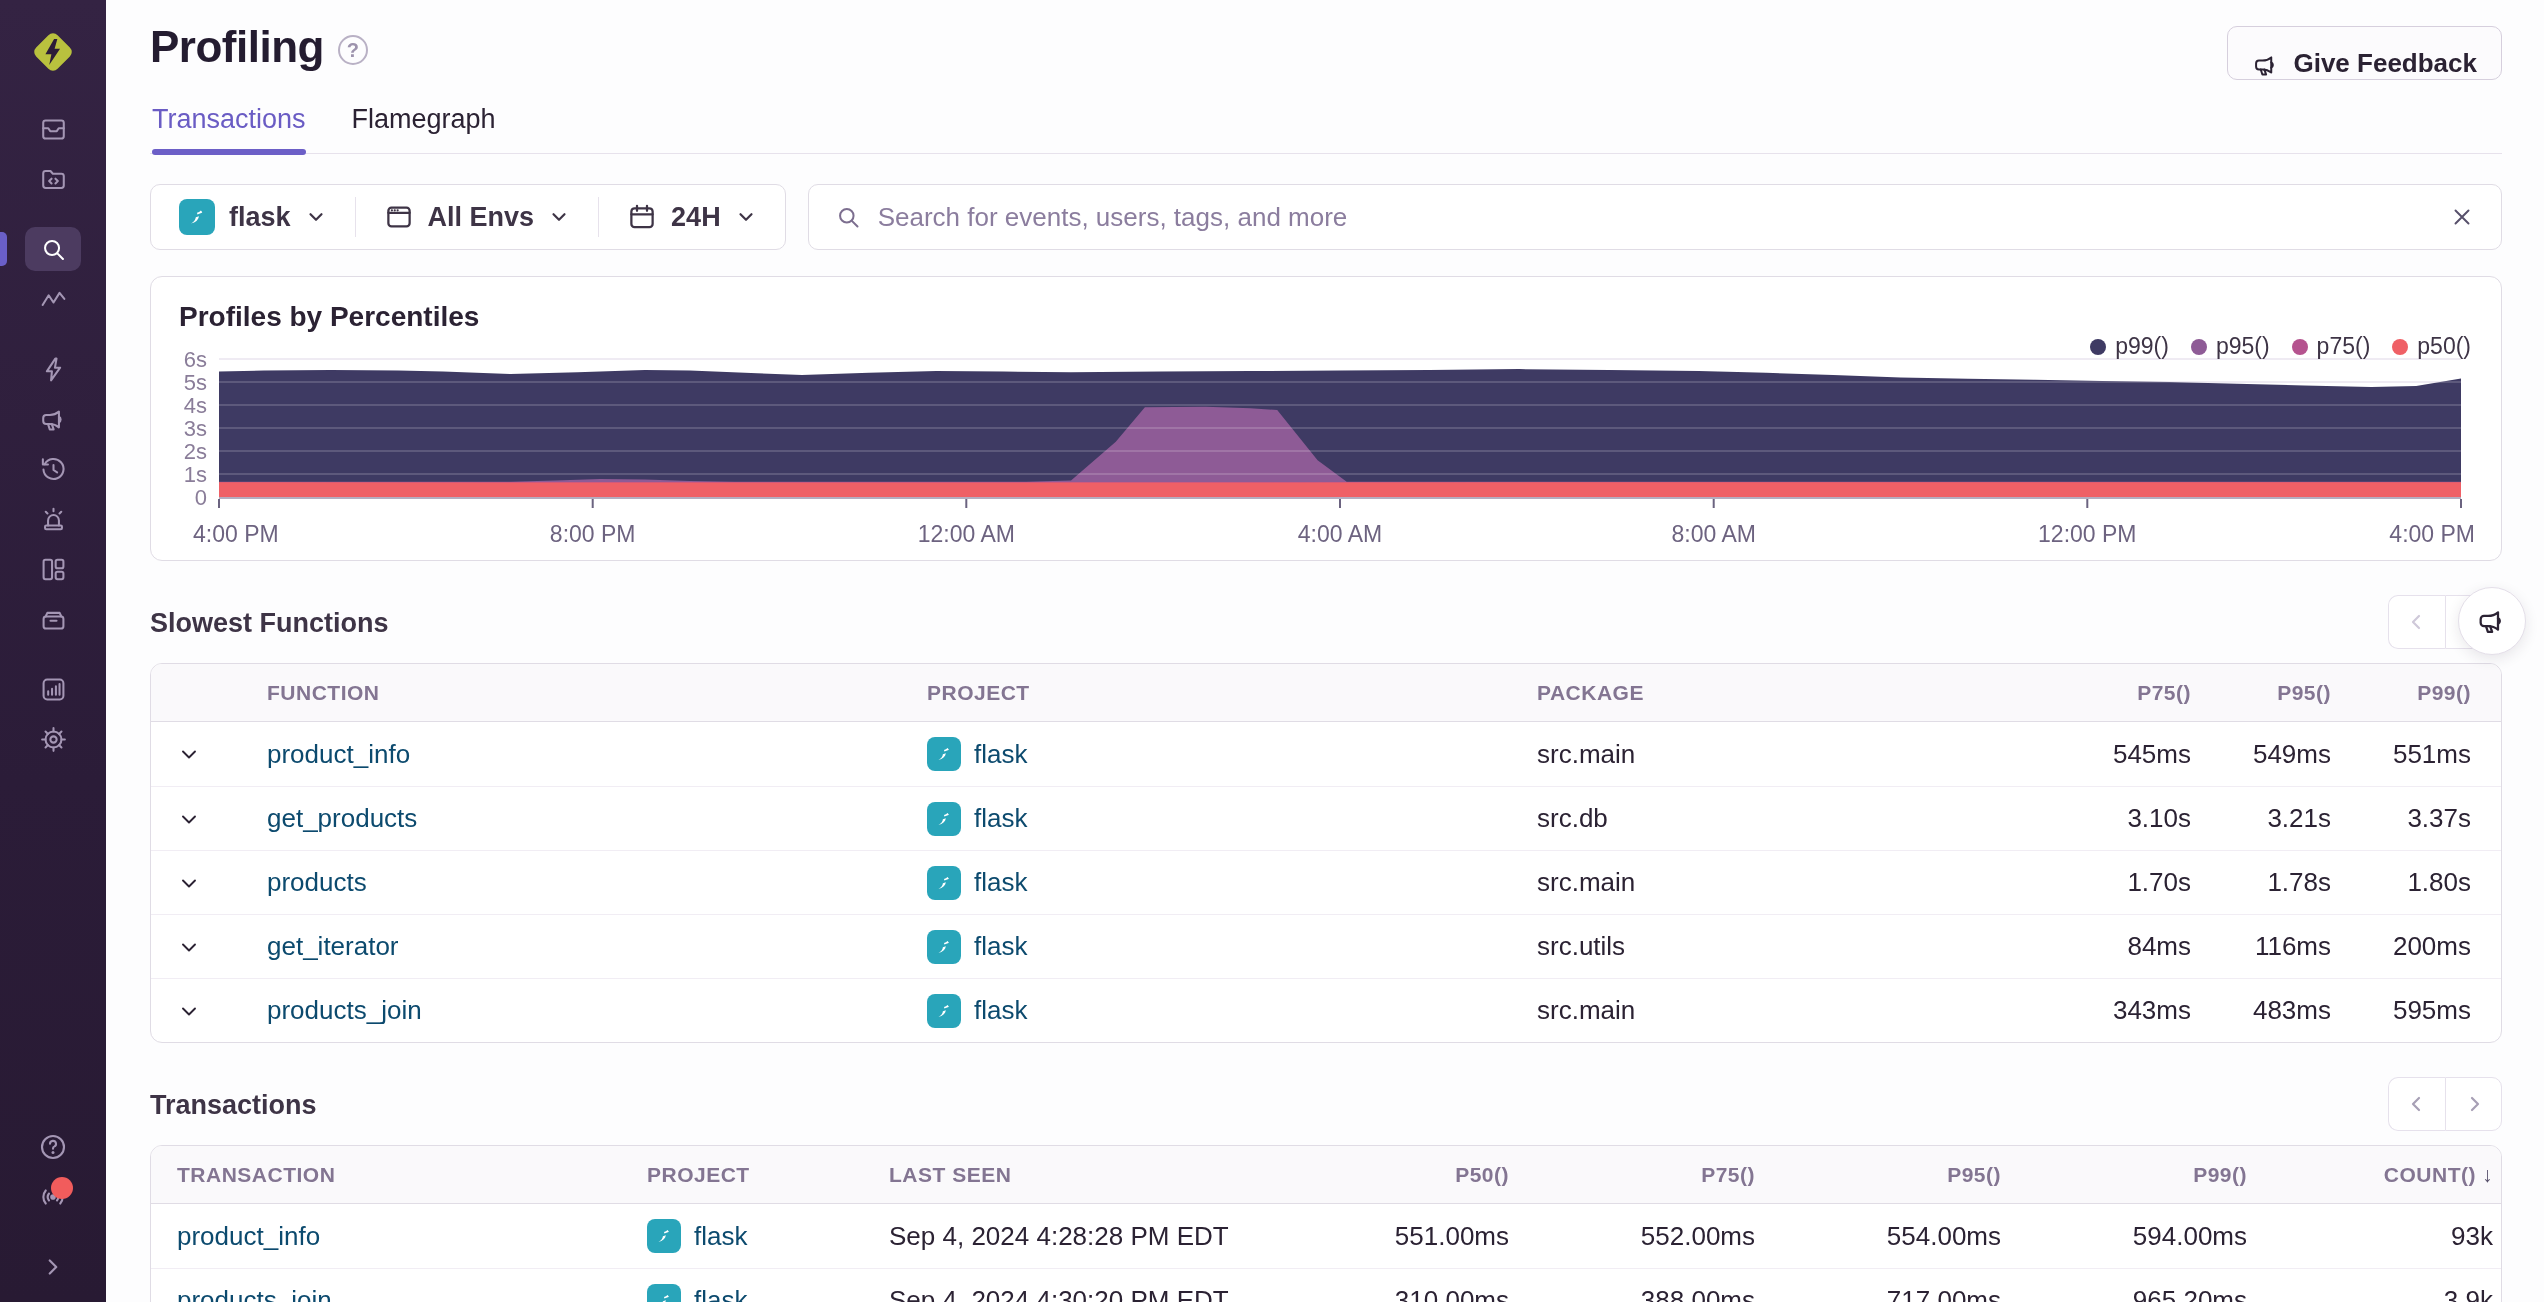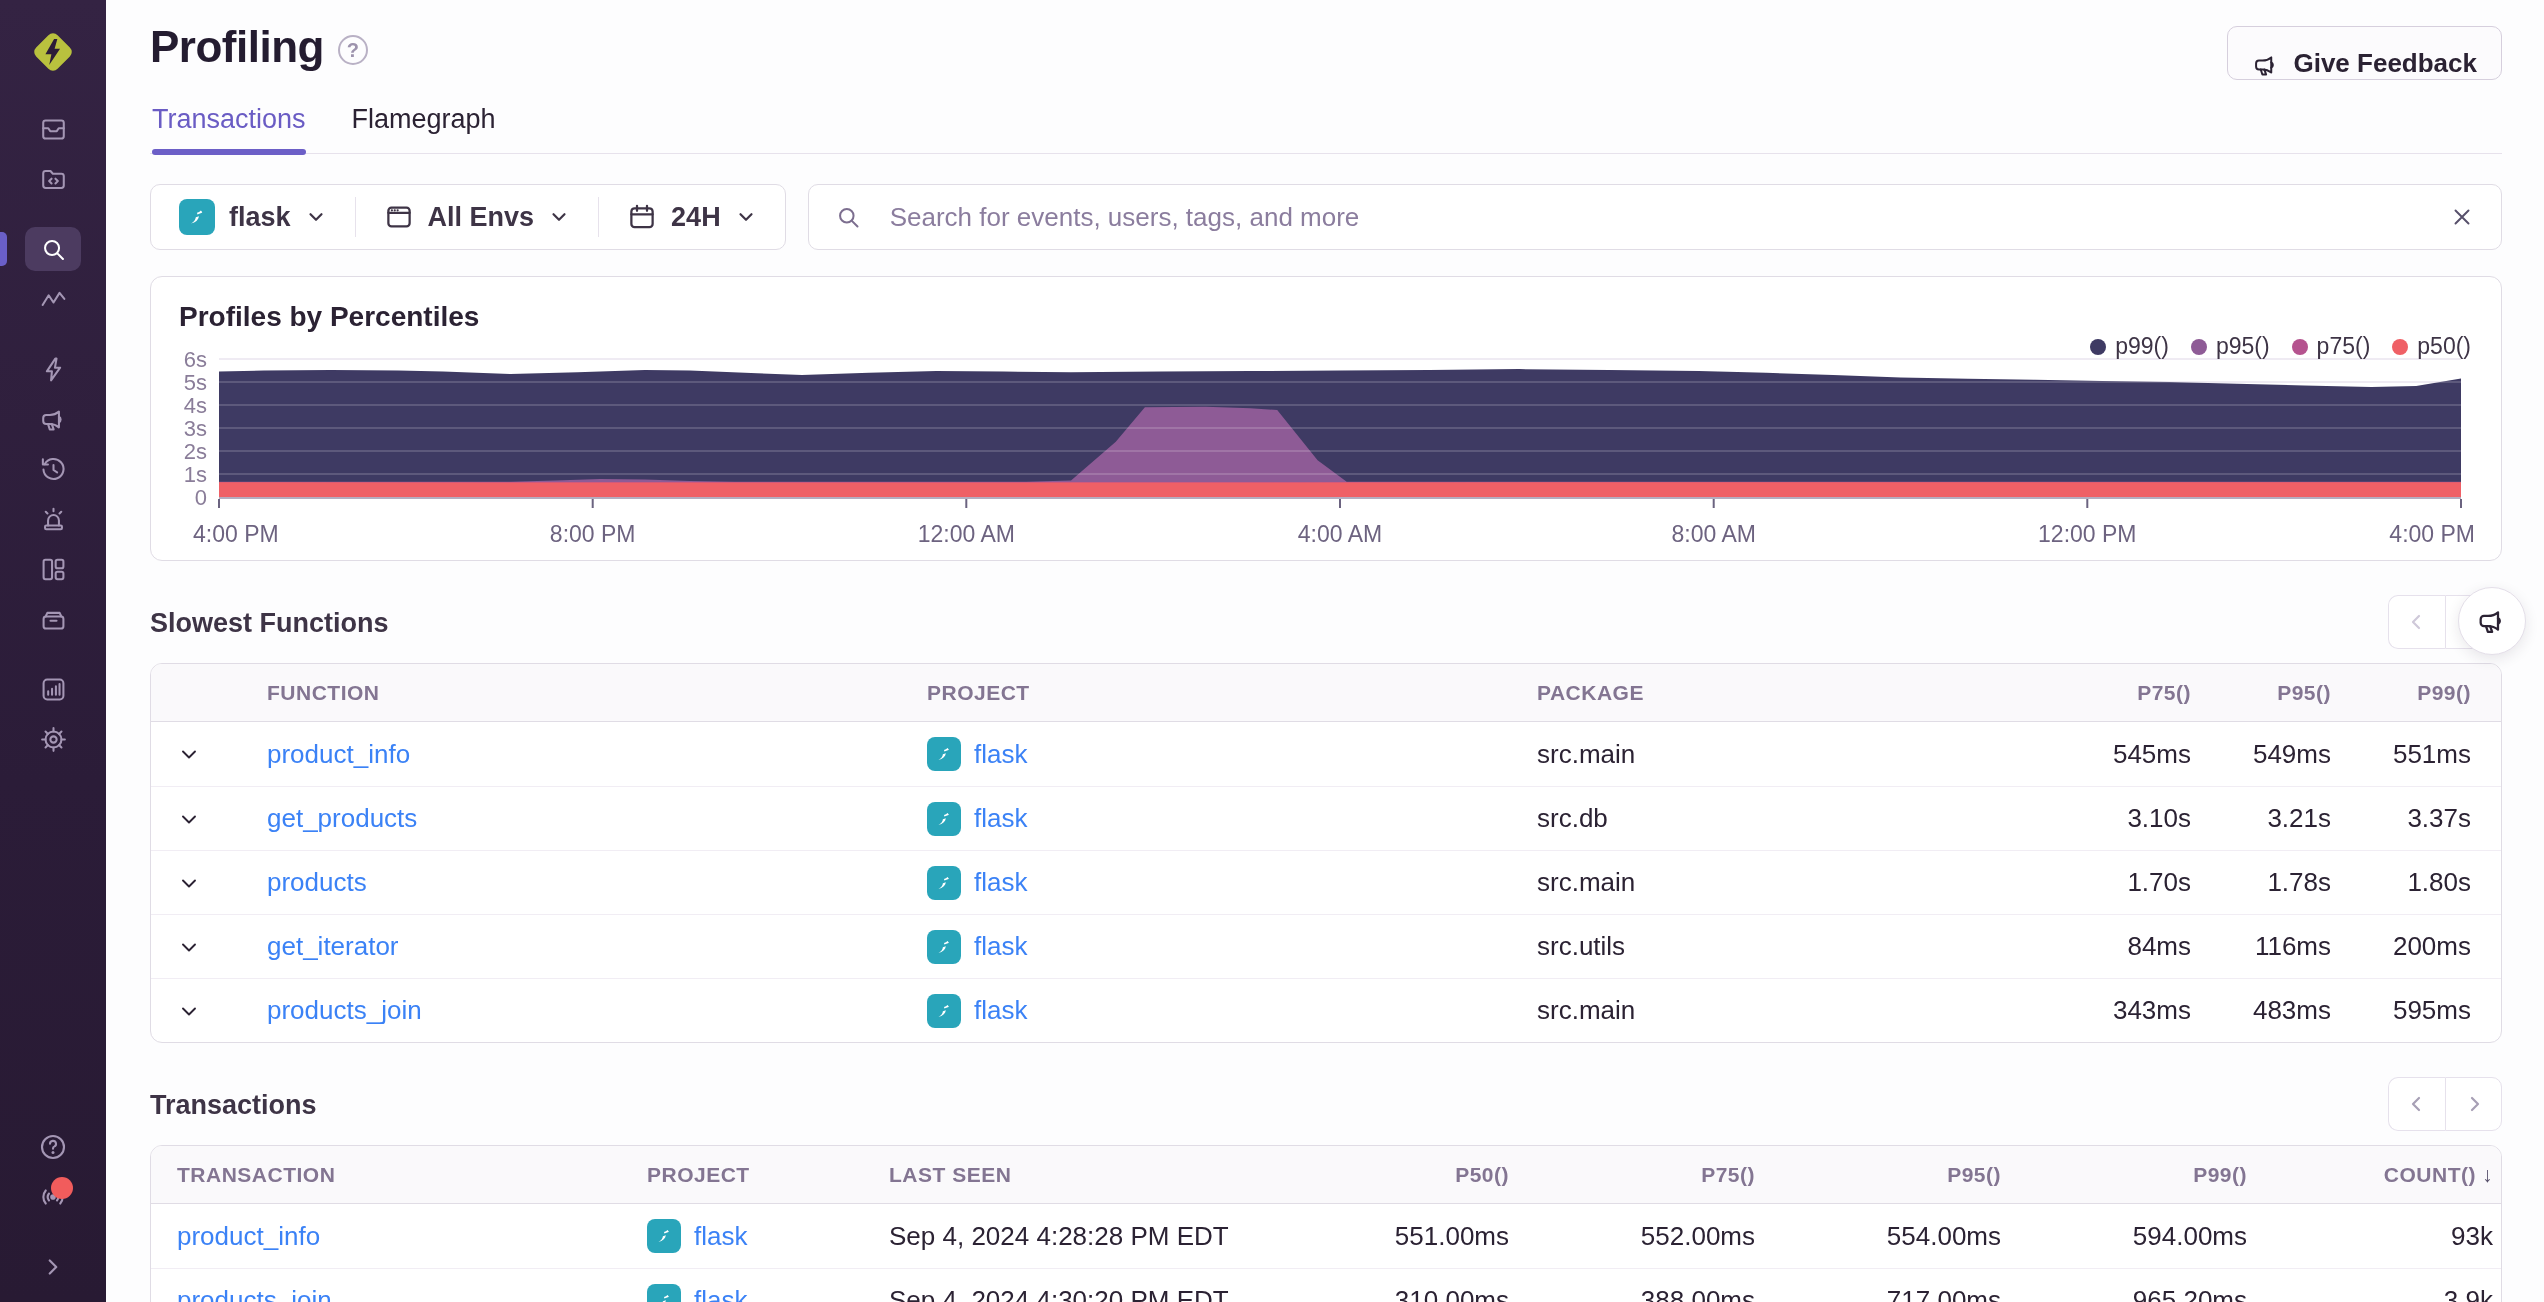--- a/index.html
+++ b/index.html
@@ -40,21 +40,21 @@
   .tab.active { color:#6a5cc4; }
   .tab.active::after { content:""; position:absolute; left:0; right:0; bottom:-2px; height:6px; background:#6c5fc7; border-radius:3px; }
 
   .filter-row { display:flex; margin-top:30px; gap:22px; }
   .segmented { display:flex; align-items:center; height:66px; background:#fff; border:1px solid #e0dce5; border-radius:10px; }
   .seg { display:flex; align-items:center; gap:14px; padding:0 28px; font-size:27px; font-weight:600; color:#3e3446; cursor:pointer; height:40px; }
   .seg + .seg { border-left:1px solid #e7e2ec;text-align:right; }
   .caret { width:22px; height:22px; color:#3e3446; }
   .proj-ico { width:36px; height:36px; border-radius:8px; background:#29a5ba; display:inline-flex; align-items:center; justify-content:center; flex-shrink:0; }
   .proj-ico svg { width:26px; height:26px; }
-  .searchbar { flex:1; height:66px; background:#fff; border:1px solid #e0dce5; border-radius:10px; display:flex; align-items:center; padding:0 26px; gap:28px; }
+  .searchbar { flex:1; height:66px; background:#fff; border:1px solid #e0dce5; border-radius:10px; display:flex; align-items:center; padding:0 26px; gap:16px; }
   .searchbar input { flex:1; border:none; outline:none; font-size:26px; color:#2b2233; font-family:inherit; background:transparent; }
   .searchbar input::placeholder { color:#8b7d9e; }
   .search-ico { width:27px; height:27px; color:#7c6e8f; flex-shrink:0; }
   .clear-btn { background:none; border:none; color:#57506b; cursor:pointer; display:flex; }
   .clear-btn svg { width:26px; height:26px; }
 
   
   .chart-card { margin-top:26px; background:#fff; border:1px solid #e0dce5; border-radius:12px; padding:24px 28px 10px; position:relative; }
   .chart-card h2 { font-size:28px; font-weight:700; color:#2b2233; }
   .legend { position:absolute; top:56px; right:30px; display:flex; gap:22px; list-style:none; align-items:center; }
@@ -79,21 +79,21 @@
 
   .table-card { margin-top:12px; background:#fff; border:1px solid #e0dce5; border-radius:12px; overflow:hidden; }
   .trow { display:grid; align-items:center; }
   .t1 { grid-template-columns:90px 660px 610px 1fr 140px 140px 140px; padding:0 30px 0 26px; }
   .t2 { grid-template-columns:470px 242px 374px 246px 246px 246px 246px 1fr; padding:0 8px 0 26px; }
   .thead { height:58px; background:#faf9fb; border-bottom:1px solid #e0dce5; font-size:21px; font-weight:600; color:#837592;
            letter-spacing:.5px; text-transform:uppercase; }
   .tbody-row { height:64px; font-size:26px; }
   .tbody-row + .tbody-row { border-top:1px solid #f1edf4; }
   .num { text-align:right; }
-  .link { color:#3b82f6; text-decoration:none; cursor:pointer; }
+  .link { color:#0c4a6e; text-decoration:none; cursor:pointer; }
   .cell-proj { display:flex; align-items:center; gap:13px; }
   .cell-proj .proj-ico { width:34px; height:34px; }
   .chev-btn { background:none; border:none; cursor:pointer; color:#2b2233; display:flex; align-items:center; }
   .chev-btn svg { width:24px; height:24px; }
   .sort-arrow { margin-left:6px; font-size:21px; color:#57506b; }
 </style>
 </head>
 <body>
 
 <div class="app">

